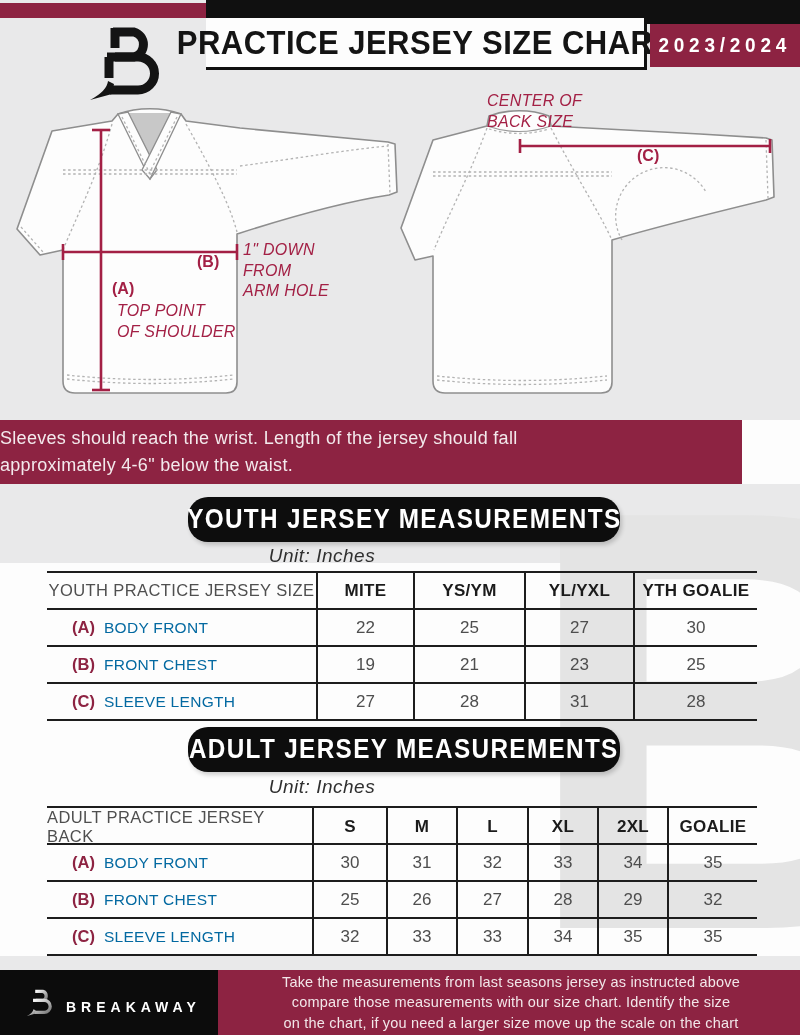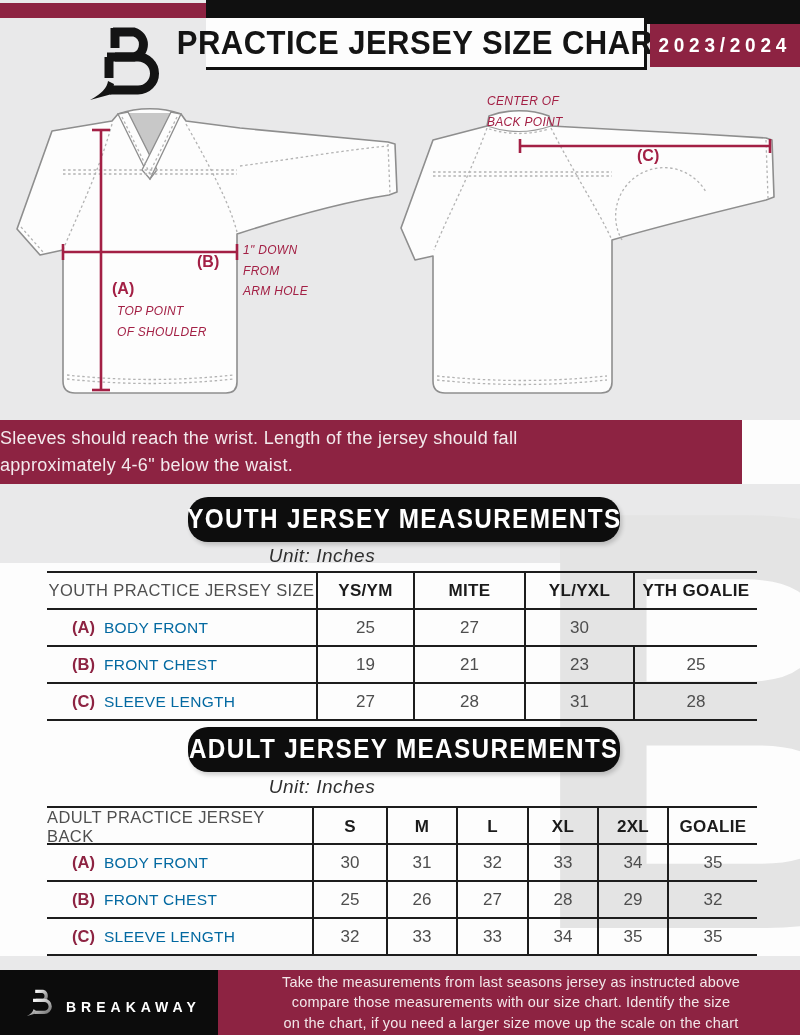--- a/index.html
+++ b/index.html
@@ -24,21 +24,21 @@
 
   .logo-main{position:absolute;left:82px;top:26px;color:#141414;}
 
   
   .diagram{position:absolute;left:0;top:80px;width:800px;height:340px;}
   .jersey{fill:#fdfdfd;stroke:#8e8e8e;stroke-width:1.6;stroke-linejoin:round;}
   .seam{fill:none;stroke:#b3b3b3;stroke-width:1.3;stroke-dasharray:2.5 2.6;}
   .thin{fill:none;stroke:#9a9a9a;stroke-width:1.2;}
   .mline{stroke:var(--line);stroke-width:2.6;fill:none;}
   .dlabel{position:absolute;color:var(--line);font-weight:bold;font-size:16px;}
-  .dnote{position:absolute;color:var(--line);font-style:italic;font-size:12px;line-height:20.5px;
+  .dnote{position:absolute;color:var(--line);font-style:italic;font-size:16px;line-height:20.5px;
     font-weight:500;letter-spacing:.3px;}
 
   
   .banner{position:absolute;left:0;top:420px;width:742px;height:64px;background:var(--maroon);
     display:flex;flex-direction:column;align-items:flex-start;justify-content:center;}
   .banner div{color:#f3e9ec;font-size:18px;line-height:27px;letter-spacing:.3px;}
 
   .gray-mid{position:absolute;left:0;top:484px;width:800px;height:79px;background:var(--gray_bg);}
   .gray-low{position:absolute;left:0;top:956px;width:800px;height:14px;background:var(--gray_bg);}
 
@@ -158,50 +158,51 @@
     <div>OF SHOULDER</div>
   </div>
   <div class="dlabel" style="left:197px;top:253px;">(B)</div>
   <div class="dnote" style="left:243px;top:240px;">
     <div>1" DOWN</div>
     <div>FROM</div>
     <div>ARM HOLE</div>
   </div>
   <div class="dnote" style="left:487px;top:91px;">
     <div>CENTER OF</div>
-    <div>BACK POINT</div>
+    <div>BACK SIZE</div>
   </div>
   <div class="dlabel" style="left:637px;top:147px;">(C)</div>
 
   <div class="banner">
     <div>Sleeves should reach the wrist. Length of the jersey should fall</div>
     <div>approximately 4-6" below the waist.</div>
   </div>
   <div class="gray-mid"></div>
 
   <div class="watermark">B</div>
 
   <div class="pill" style="top:497px;">
     <span>YOUTH JERSEY MEASUREMENTS</span>
   </div>
   <div class="unit" style="top:545px;">Unit: Inches</div>
 
   <div class="size-table youth-cols" style="top:571px;">
     <div class="trow">
       <div class="tc th-first">YOUTH PRACTICE JERSEY SIZE</div>
+      <div class="tc th">MITE</div>
       <div class="tc th">YS/YM</div>
-      <div class="tc th">MITE</div>
       <div class="tc th">YL/YXL</div>
       <div class="tc th">YTH GOALIE</div>
     </div>
     <div class="trow">
       <div class="tc tlabel">
           <span class="tkey">(A)</span>
           <span class="tname">BODY FRONT</span>
         </div>
+      <div class="tc tval">22</div>
       <div class="tc tval">25</div>
       <div class="tc tval">27</div>
       <div class="tc tval">30</div>
     </div>
     <div class="trow">
       <div class="tc tlabel">
           <span class="tkey">(B)</span>
           <span class="tname">FRONT CHEST</span>
         </div>
       <div class="tc tval">19</div>

